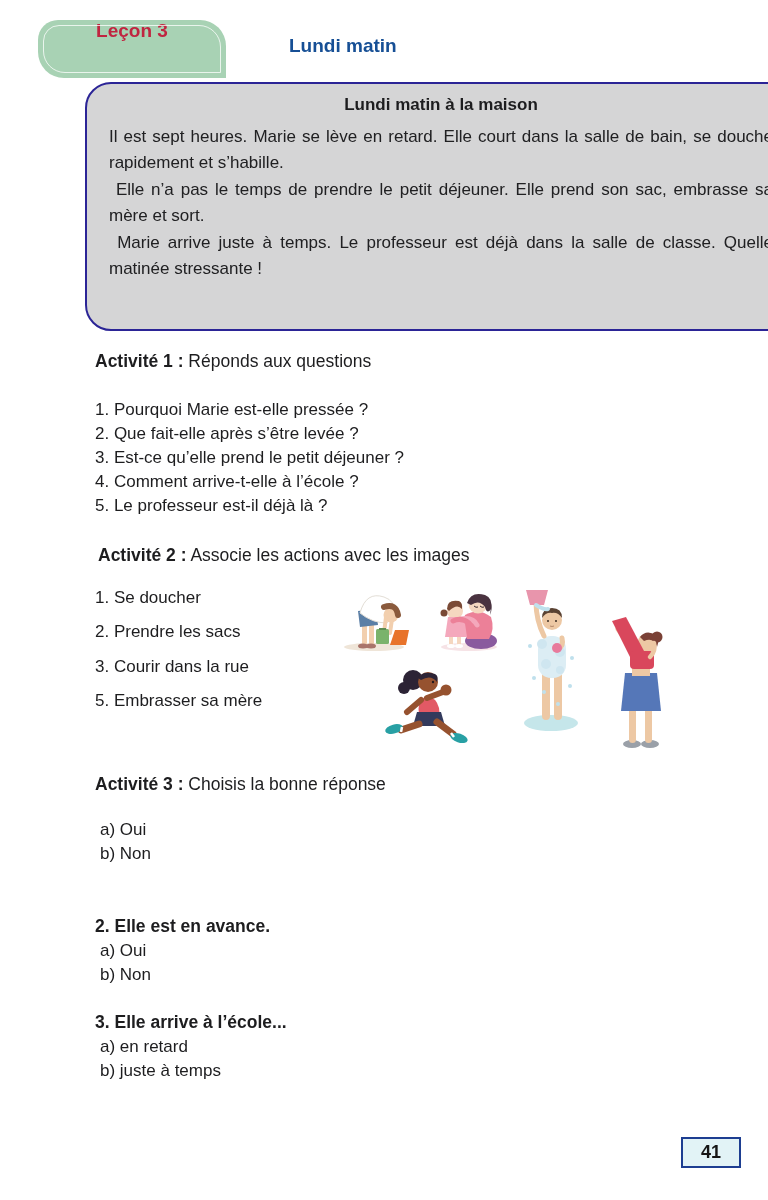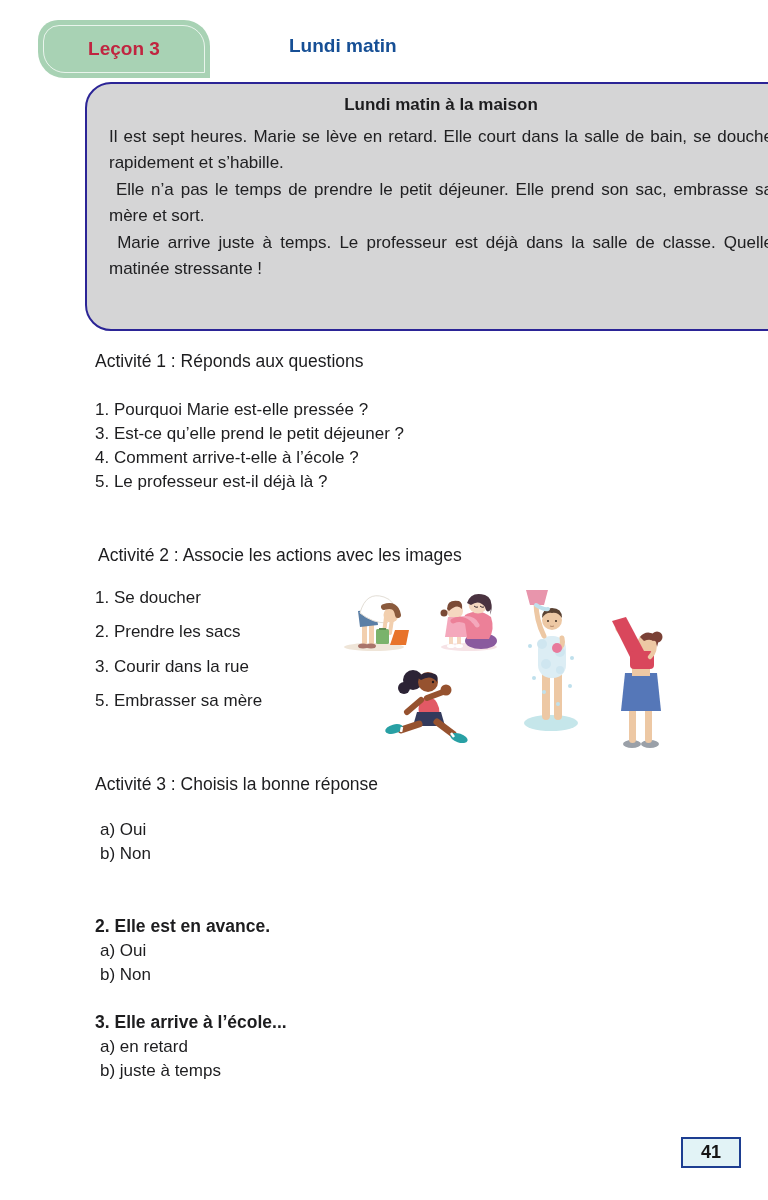--- a/index.html
+++ b/index.html
@@ -4,24 +4,24 @@
 <style>
   * { margin:0; padding:0; box-sizing:border-box; }
   html,body { background:#ffffff; }
   body {
     width:768px; height:1200px; position:relative; overflow:hidden;
     font-family:"Liberation Sans","DejaVu Sans",sans-serif;
     color:#1d1d1f;
   }
   
   .lesson-badge {
-    position:absolute; left:38px; top:20px; width:172px; height:58px;
+    position:absolute; left:38px; top:20px; width:188px; height:58px;
     background:#a8d2b4;
     border-radius:20px 26px 0 26px;
-    display:flex; align-items:center; justify-content:center;
+    display:flex; align-items:flex-start; justify-content:center;
   }
   .lesson-badge::after {
     content:""; position:absolute; inset:5px;
     border:1px solid rgba(255,255,255,.75);
     border-radius:16px 22px 0 22px;
   }
   .lesson-badge span { color:#c02540; font-weight:bold; font-size:19px; }
   .page-title {
     position:absolute; left:289px; top:35px;
     color:#164f95; font-weight:bold; font-size:19px;
@@ -32,21 +32,21 @@
     background:#d5d5d6; border:2.5px solid #2b2496; border-radius:26px;
     padding:11px 22px 8px 22px;
   }
   .story-title { text-align:center; font-weight:bold; font-size:17px; margin-bottom:9px; }
   .story-box p {
     font-size:17px; line-height:26.4px; text-align:justify;
     white-space:pre-wrap; color:#202022;
   }
   
   .act-header { position:absolute; font-size:17.5px; }
-  .act-header b { font-weight:normal; }
+  .act-header b { font-weight:bold; }
   #act1-header { left:95px; top:351px; }
   #act2-header { left:98px; top:545px; }
   #act3-header { left:95px; top:774px; }
 
   ul { list-style:none; }
   .q-list { position:absolute; left:95px; top:398px; }
   .q-list li { font-size:17px; line-height:24.1px; }
 
   .a-list { position:absolute; left:95px; top:588px; }
   .a-list li { font-size:17px; height:34.3px; }
@@ -78,20 +78,21 @@
 <div class="story-box">
   <div class="story-title">Lundi matin à la maison</div>
   <p>Il est sept heures. Marie se lève en retard. Elle court dans la salle de bain, se douche rapidement et s’habille.</p>
   <p> Elle n’a pas le temps de prendre le petit déjeuner. Elle prend son sac, embrasse sa mère et sort.</p>
   <p> Marie arrive juste à temps. Le professeur est déjà dans la salle de classe. Quelle matinée stressante !</p>
 </div>
 
 <div class="act-header" id="act1-header"><b>Activité 1 :</b><span> Réponds aux questions</span></div>
 <ul class="q-list">
   <li>1. Pourquoi Marie est-elle pressée ?</li>
+  <li>2. Que fait-elle après s’être levée ?</li>
   <li>3. Est-ce qu’elle prend le petit déjeuner ?</li>
   <li>4. Comment arrive-t-elle à l’école ?</li>
   <li>5. Le professeur est-il déjà là ?</li>
 </ul>
 
 <div class="act-header" id="act2-header"><b>Activité 2 :</b><span> Associe les actions avec les images</span></div>
 <ul class="a-list">
   <li>1. Se doucher</li>
   <li>2. Prendre les sacs</li>
   <li>3. Courir dans la rue</li>

